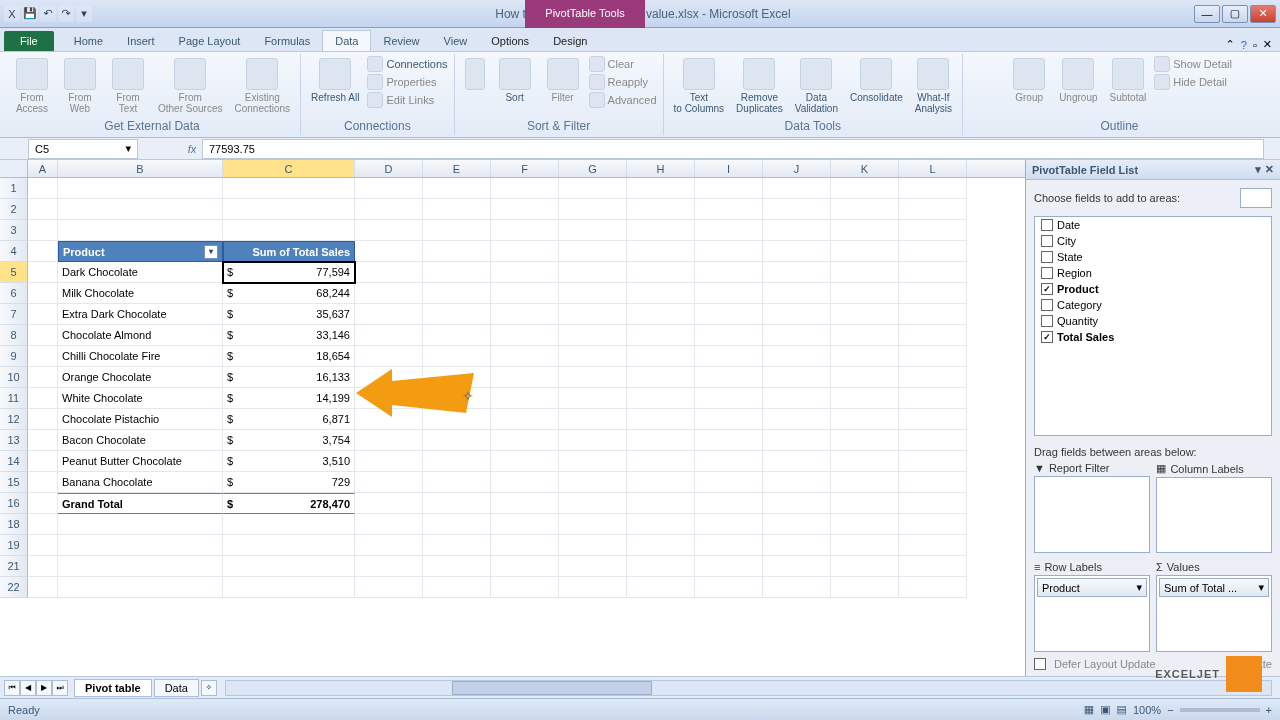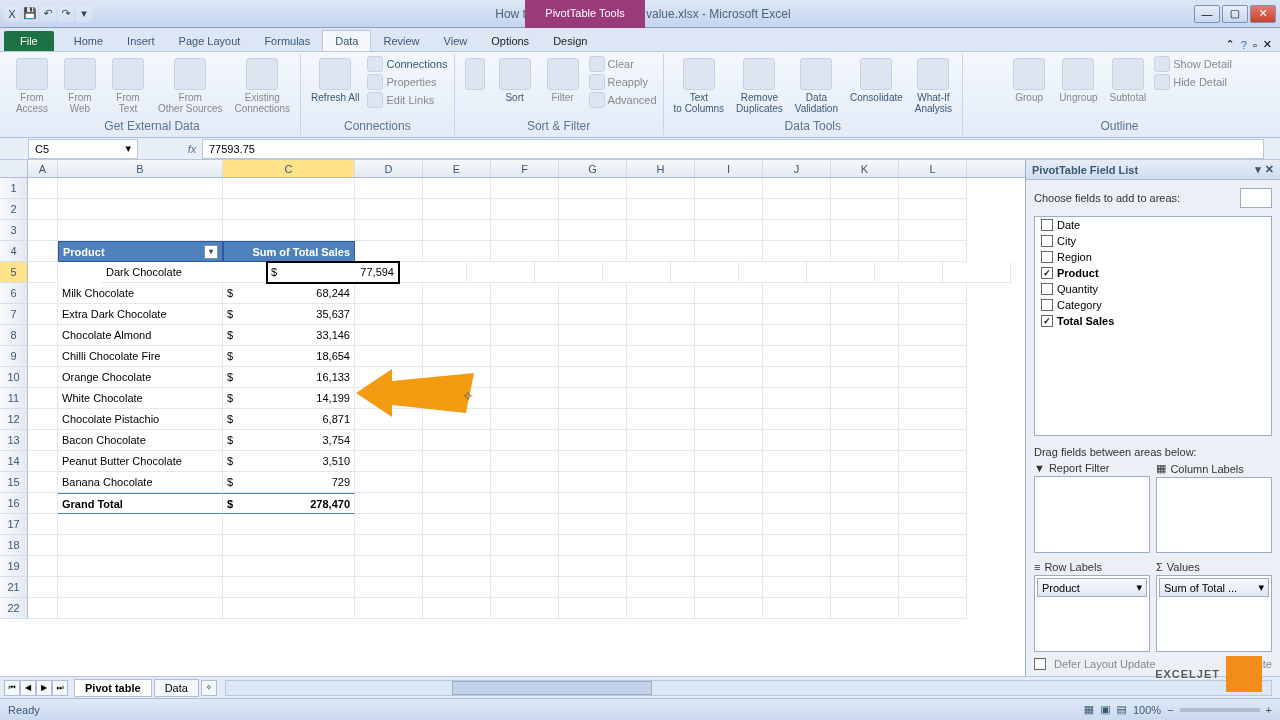--- a/index.html
+++ b/index.html
@@ -315,21 +315,21 @@
           <div class="cell" style="width: 68px;"></div>
           <div class="cell" style="width: 68px;"></div>
           <div class="cell" style="width: 68px;"></div>
           <div class="cell" style="width: 68px;"></div>
           <div class="cell" style="width: 68px;"></div>
           <div class="cell" style="width: 68px;"></div>
         </div>
         <div class="row">
           <div class="rh sel">5</div>
           <div class="cell" style="width: 30px;"></div>
-          <div class="cell" style="width: 165px; margin-left: 44px;">Dark Chocolate</div>
+          <div class="cell" style="width: 165px;">Dark Chocolate</div>
           <div class="cell num sel-cell" style="width: 132px;"><span style="margin-right:auto">$</span>77,594</div>
           <div class="cell" style="width: 68px;"></div>
           <div class="cell" style="width: 68px;"></div>
           <div class="cell" style="width: 68px;"></div>
           <div class="cell" style="width: 68px;"></div>
           <div class="cell" style="width: 68px;"></div>
           <div class="cell" style="width: 68px;"></div>
           <div class="cell" style="width: 68px;"></div>
           <div class="cell" style="width: 68px;"></div>
           <div class="cell" style="width: 68px;"></div>
@@ -482,35 +482,20 @@
           <div class="cell" style="width: 68px;"></div>
           <div class="cell" style="width: 68px;"></div>
           <div class="cell" style="width: 68px;"></div>
           <div class="cell" style="width: 68px;"></div>
         </div>
         <div class="row">
           <div class="rh">16</div>
           <div class="cell" style="width: 30px;"></div>
           <div class="cell total-row" style="width: 165px;">Grand Total</div>
           <div class="cell total-row num" style="width: 132px;"><span style="margin-right:auto">$</span>278,470</div>
-          <div class="cell" style="width: 68px;"></div>
-          <div class="cell" style="width: 68px;"></div>
-          <div class="cell" style="width: 68px;"></div>
-          <div class="cell" style="width: 68px;"></div>
-          <div class="cell" style="width: 68px;"></div>
-          <div class="cell" style="width: 68px;"></div>
-          <div class="cell" style="width: 68px;"></div>
-          <div class="cell" style="width: 68px;"></div>
-          <div class="cell" style="width: 68px;"></div>
-        </div>
-        <div class="row">
-          <div class="rh">17</div>
-          <div class="cell" style="width: 30px;"></div>
-          <div class="cell" style="width: 165px;"></div>
-          <div class="cell" style="width: 132px;"></div>
           <div class="cell" style="width: 68px;"></div>
           <div class="cell" style="width: 68px;"></div>
           <div class="cell" style="width: 68px;"></div>
           <div class="cell" style="width: 68px;"></div>
           <div class="cell" style="width: 68px;"></div>
           <div class="cell" style="width: 68px;"></div>
           <div class="cell" style="width: 68px;"></div>
           <div class="cell" style="width: 68px;"></div>
           <div class="cell" style="width: 68px;"></div>
         </div>
@@ -591,24 +576,25 @@
           <span>✕</span>
         </span>
     </div>
     <div class="fp-sub">
       <span>Choose fields to add to areas:</span>
       <div class="layout-ico"></div>
     </div>
     <div class="field-list" id="flist">
         <div class="fl-item"><span class="chk"></span>Date</div>
         <div class="fl-item"><span class="chk"></span>City</div>
+        <div class="fl-item"><span class="chk"></span>State</div>
         <div class="fl-item"><span class="chk"></span>Region</div>
         <div class="fl-item checked"><span class="chk">✓</span>Product</div>
+        <div class="fl-item"><span class="chk"></span>Category</div>
         <div class="fl-item"><span class="chk"></span>Quantity</div>
-        <div class="fl-item"><span class="chk"></span>Category</div>
         <div class="fl-item checked"><span class="chk">✓</span>Total Sales</div>
       </div>
     <div class="drag-label">Drag fields between areas below:</div>
     <div class="areas">
       <div class="area">
         <div class="area-hdr">
             <span>▼</span>
             <span>Report Filter</span>
           </div>
         <div class="area-box"></div>

